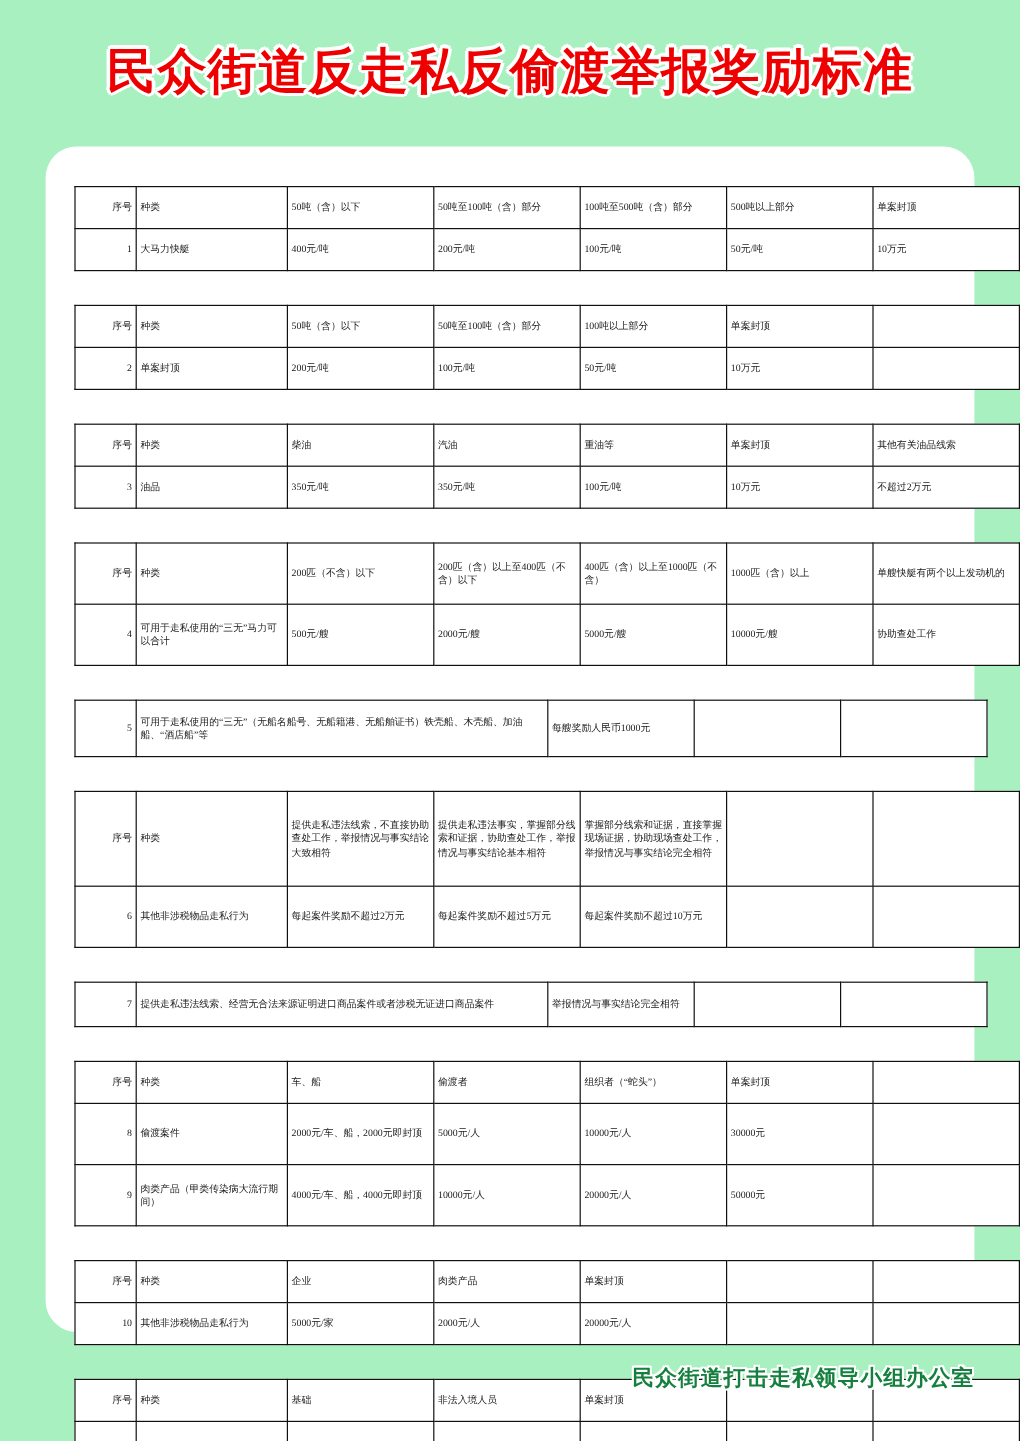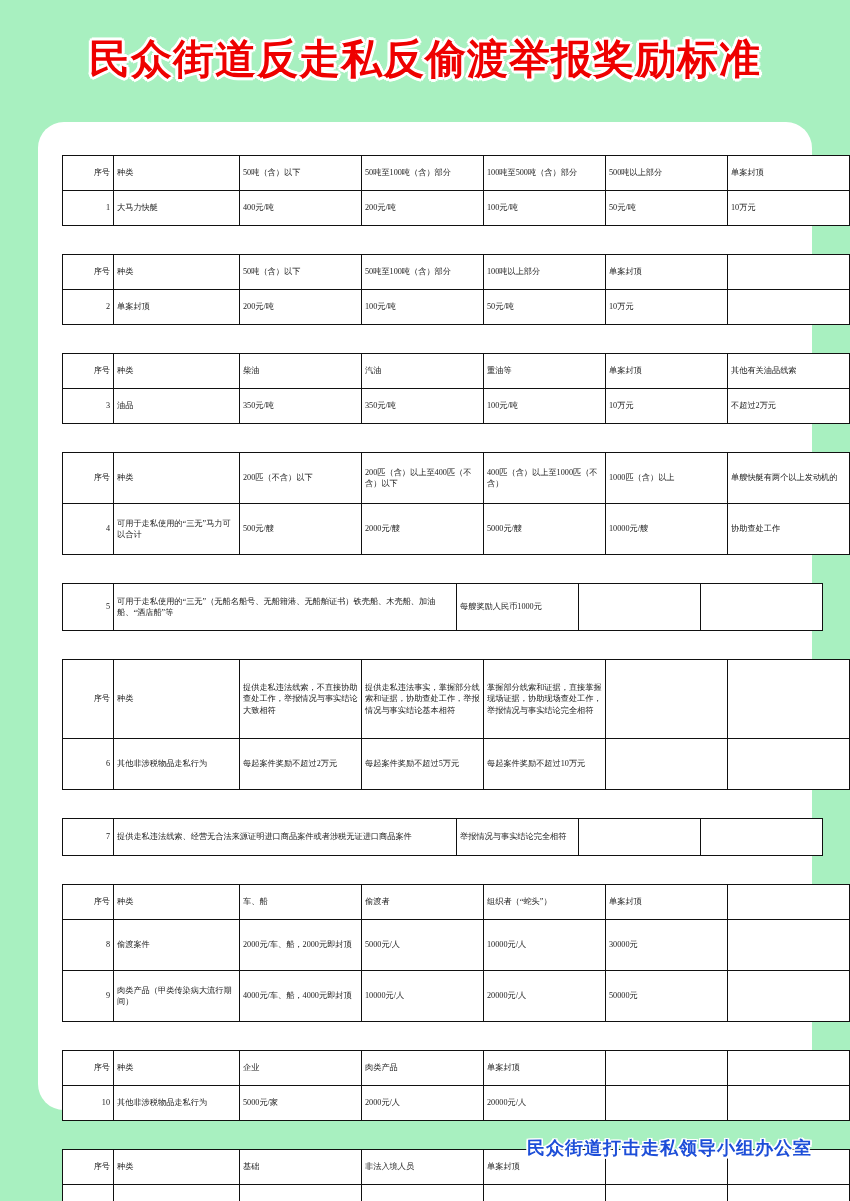--- a/index.html
+++ b/index.html
@@ -97,21 +97,21 @@
     left: 0;
     top: 1136px;
     width: 850px;
     text-align: right;
     padding-right: 38px;
     box-sizing: border-box;
     font-family: "DejaVu Sans", "Liberation Sans", sans-serif;
     font-weight: bold;
     font-size: 18px;
     letter-spacing: 1px;
-    color: #1d4ed8;
+    color: #15803d;
     text-shadow:
       1.5px 0 0 #ffffff, -1.5px 0 0 #ffffff, 0 1.5px 0 #ffffff, 0 -1.5px 0 #ffffff,
       1.5px 1.5px 0 #ffffff, -1.5px 1.5px 0 #ffffff, 1.5px -1.5px 0 #ffffff, -1.5px -1.5px 0 #ffffff;
     white-space: nowrap;
   }
 </style>
 </head>
 <body>
 
 <div class="poster-title">民众街道反走私反偷渡举报奖励标准</div>

